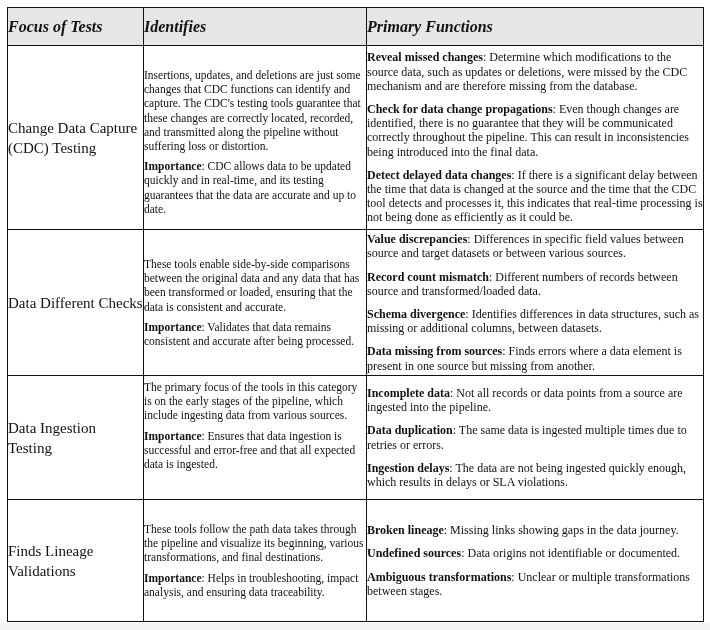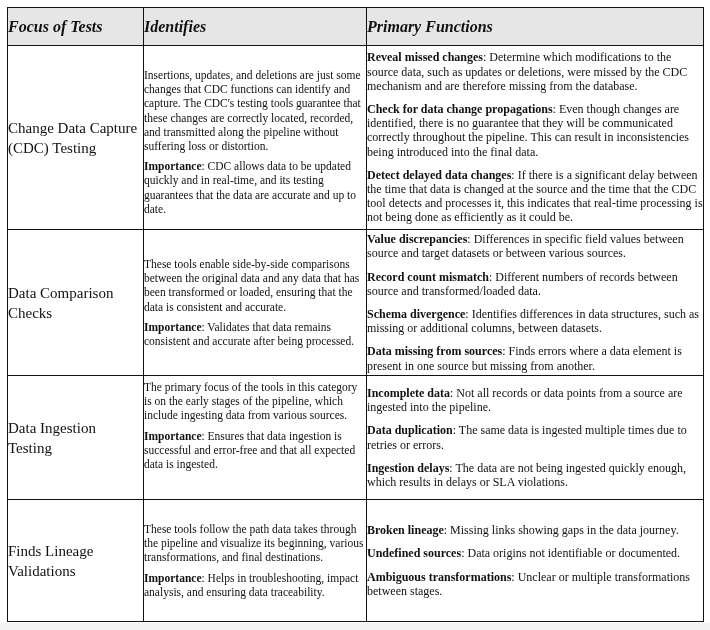--- a/index.html
+++ b/index.html
@@ -57,21 +57,21 @@
         <p class="para"><b>Importance</b><span>: CDC allows data to be updated quickly and in real-time, and its testing guarantees that the data are accurate and up to date.</span></p>
       </td>
       <td class="funcs">
         <p class="para"><b>Reveal missed changes</b><span>: Determine which modifications to the source data, such as updates or deletions, were missed by the CDC mechanism and are therefore missing from the database.</span></p>
         <p class="para"><b>Check for data change propagations</b><span>: Even though changes are identified, there is no guarantee that they will be communicated correctly throughout the pipeline. This can result in inconsistencies being introduced into the final data.</span></p>
         <p class="para"><b>Detect delayed data changes</b><span>: If there is a significant delay between the time that data is changed at the source and the time that the CDC tool detects and processes it, this indicates that real-time processing is not being done as efficiently as it could be.</span></p>
       </td>
     </tr>
 
     <tr class="r2">
-      <td class="focus">Data Comparison Checks</td>
+      <td class="focus">Data Different Checks</td>
       <td class="desc">
         <p class="para">These tools enable side-by-side comparisons between the original data and any data that has been transformed or loaded, ensuring that the data is consistent and accurate.</p>
         <p class="para"><b>Importance</b><span>: Validates that data remains consistent and accurate after being processed.</span></p>
       </td>
       <td class="funcs">
         <p class="para"><b>Value discrepancies</b><span>: Differences in specific field values between source and target datasets or between various sources.</span></p>
         <p class="para"><b>Record count mismatch</b><span>: Different numbers of records between source and transformed/loaded data.</span></p>
         <p class="para"><b>Schema divergence</b><span>: Identifies differences in data structures, such as missing or additional columns, between datasets.</span></p>
         <p class="para"><b>Data missing from sources</b><span>: Finds errors where a data element is present in one source but missing from another.</span></p>
       </td>

